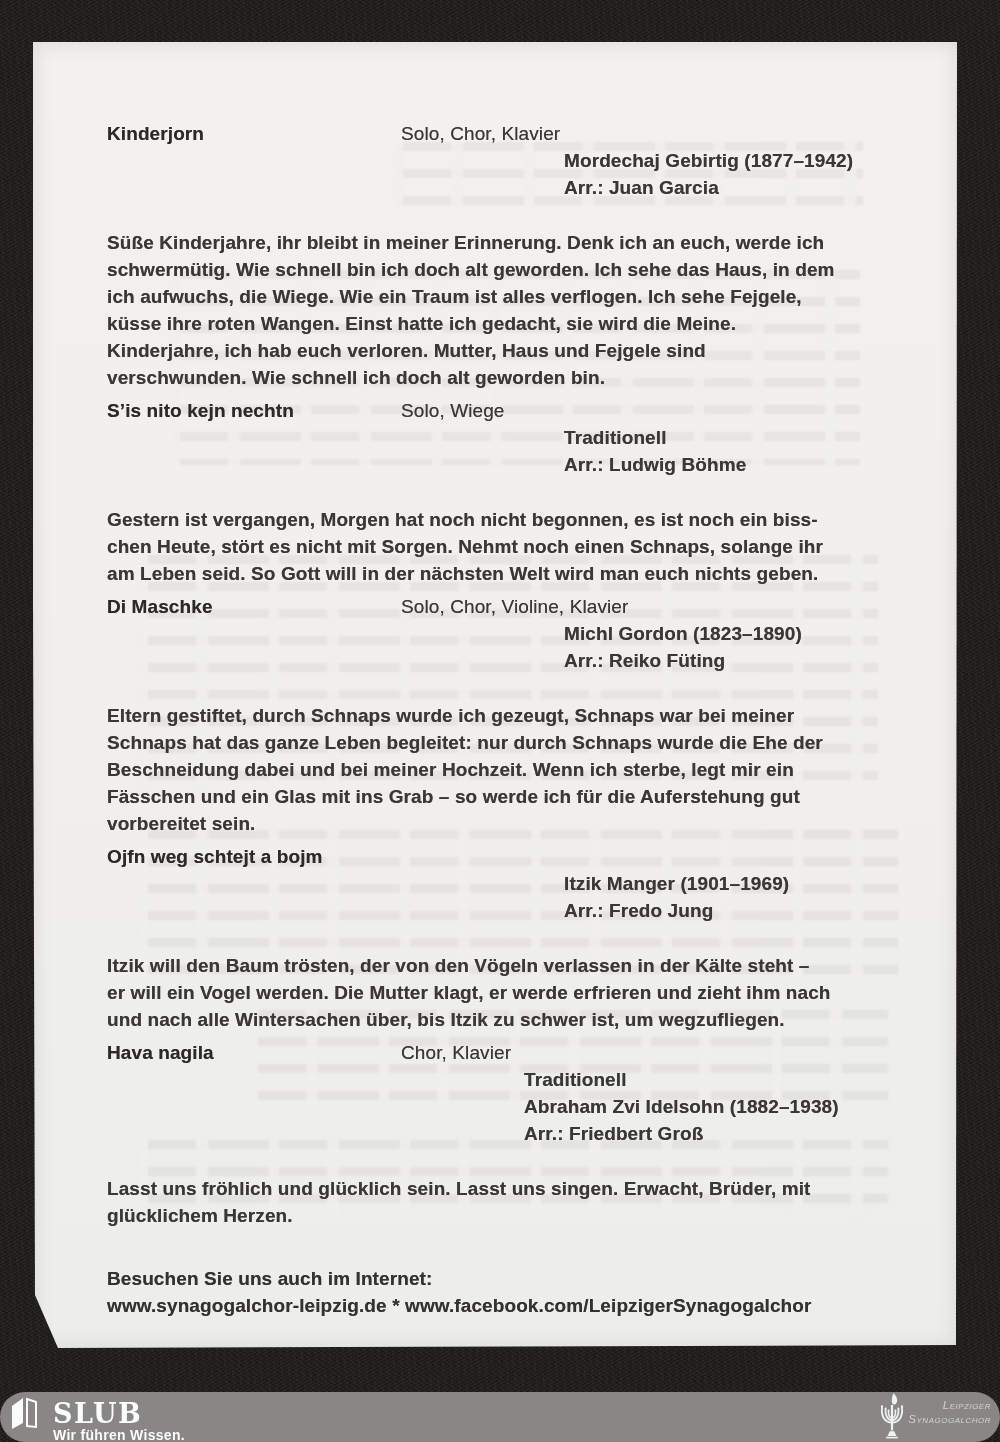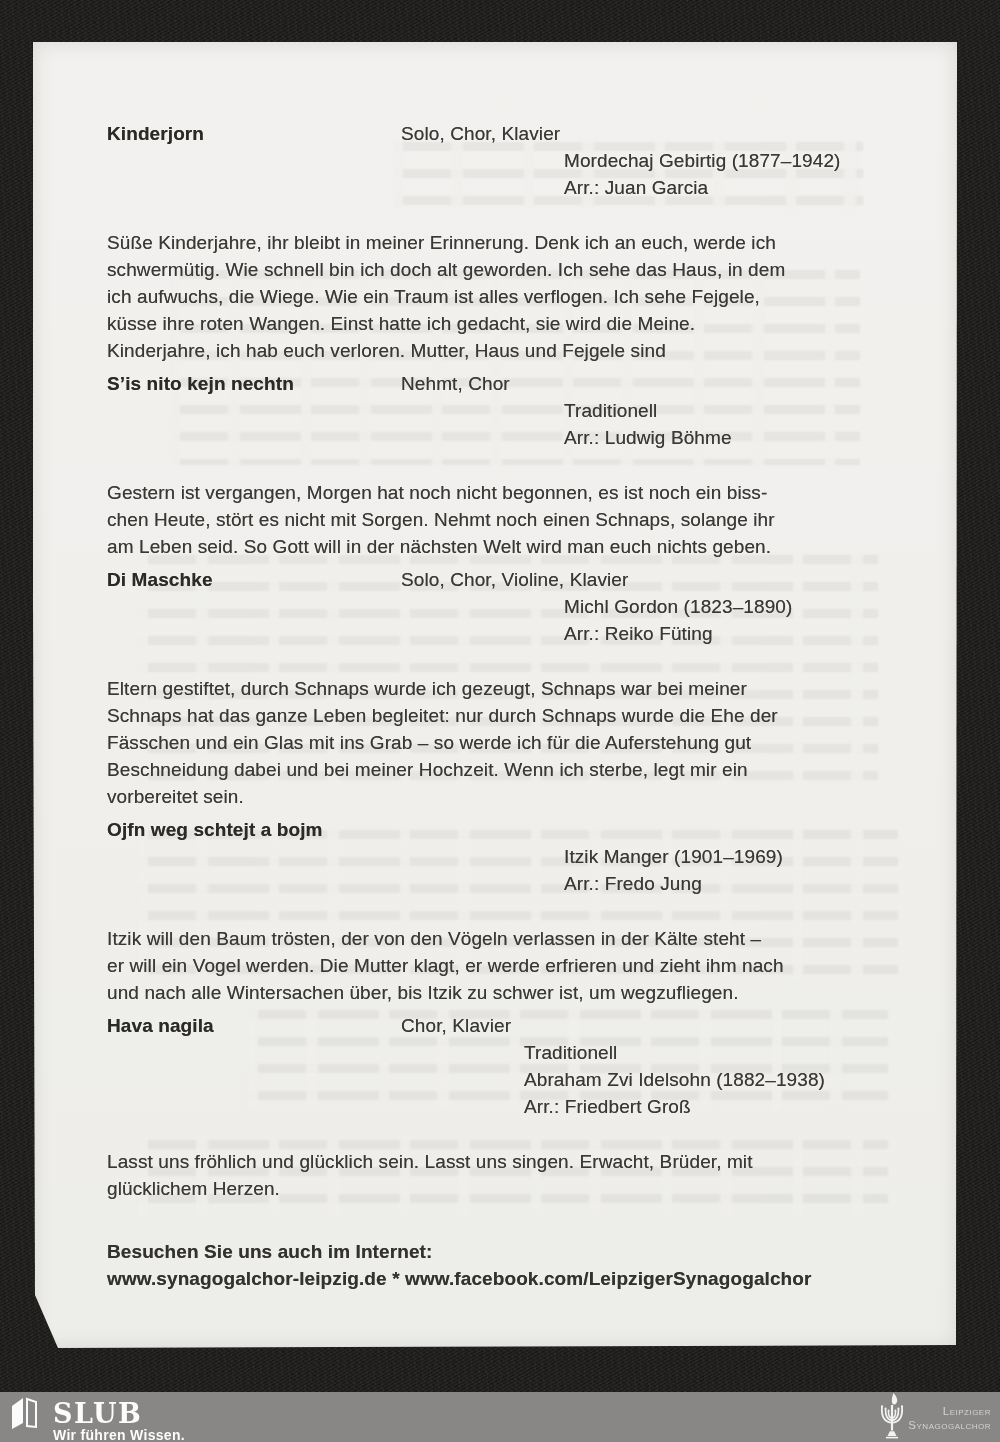--- a/index.html
+++ b/index.html
@@ -47,38 +47,38 @@
   }
 
   .song-head { display:flex; align-items:baseline; }
   .song-title { flex:0 0 294px; font-size:19px; font-weight:700; color:#2c2a26; }
   .song-scoring { font-size:19px; }
 
   .song-credits { margin-left:457px; }
   .song-credits.credits-tight { margin-left:417px; }
 
   .song-note { margin-top:28px; margin-bottom:6px; }
-  .tline { white-space:nowrap; }
+  .tline { white-space:nowrap;font-weight:bold; }
 
   .internet { margin-top:36px; font-weight:700; color:#34322e; }
   .internet div { white-space:nowrap; }
 
   
-  .footer-bar { position:absolute; left:0; top:1392px; width:1000px; height:50px; background:#888786; }
+  .footer-bar { position:absolute; left:0; top:1392px; width:1000px; height:50px; background:#888786;border-radius:25px; }
 
   .slub-logo { position:absolute; left:11px; top:3px; display:flex; align-items:flex-start;
                color:#fcfcfc; text-decoration:none; cursor:pointer; }
   .book-icon { width:27px; height:33px; margin-top:2px; }
   .slub-text { margin-left:15px; }
   .slub-word { font-family:"DejaVu Serif","Liberation Serif",serif; font-weight:700;
                font-size:27px; line-height:28px; letter-spacing:1.5px; margin-top:5px; }
   .slub-tag  { font-weight:700; font-size:14px; line-height:14px; letter-spacing:0.3px; }
 
-  .lsc-logo { position:absolute; right:9px; top:1px; display:flex; align-items:flex-end;
-              color:#d6d6d5; text-decoration:none; cursor:pointer; }
+  .lsc-logo { position:absolute; right:9px; top:1px; display:flex; align-items:center;
+              color:#d6d6d5; text-decoration:none; cursor:pointer;font-style:italic; }
   .menorah-icon { width:28px; height:46px; }
   .lsc-text { text-align:right; font-variant:small-caps; font-size:11.5px; line-height:13.5px;
               letter-spacing:0.5px; margin:0 0 7px 2px; color:#d2d2d1; }
 </style>
 </head>
 <body>
 
 <div class="scan">
 
   <div class="paper">
@@ -99,27 +99,28 @@
         <div class="song-credits">
             <div class="tline">Mordechaj Gebirtig (1877–1942)</div>
             <div class="tline">Arr.: Juan Garcia</div>
           </div>
         <div class="song-note">
             <div class="tline">Süße Kinderjahre, ihr bleibt in meiner Erinnerung. Denk ich an euch, werde ich</div>
             <div class="tline">schwermütig. Wie schnell bin ich doch alt geworden. Ich sehe das Haus, in dem</div>
             <div class="tline">ich aufwuchs, die Wiege. Wie ein Traum ist alles verflogen. Ich sehe Fejgele,</div>
             <div class="tline">küsse ihre roten Wangen. Einst hatte ich gedacht, sie wird die Meine.</div>
             <div class="tline">Kinderjahre, ich hab euch verloren. Mutter, Haus und Fejgele sind</div>
+            <div class="tline">verschwunden. Wie schnell ich doch alt geworden bin.</div>
           </div>
       </section>
 
       <section class="song">
         <div class="song-head">
           <h2 class="song-title">S’is nito kejn nechtn</h2>
-          <div class="song-scoring">Nehmt, Chor</div>
+          <div class="song-scoring">Solo, Wiege</div>
         </div>
         <div class="song-credits">
             <div class="tline">Traditionell</div>
             <div class="tline">Arr.: Ludwig Böhme</div>
           </div>
         <div class="song-note">
             <div class="tline">Gestern ist vergangen, Morgen hat noch nicht begonnen, es ist noch ein biss-</div>
             <div class="tline">chen Heute, stört es nicht mit Sorgen. Nehmt noch einen Schnaps, solange ihr</div>
             <div class="tline">am Leben seid. So Gott will in der nächsten Welt wird man euch nichts geben.</div>
           </div>
@@ -130,22 +131,22 @@
           <h2 class="song-title">Di Maschke</h2>
           <div class="song-scoring">Solo, Chor, Violine, Klavier</div>
         </div>
         <div class="song-credits">
             <div class="tline">Michl Gordon (1823–1890)</div>
             <div class="tline">Arr.: Reiko Füting</div>
           </div>
         <div class="song-note">
             <div class="tline">Eltern gestiftet, durch Schnaps wurde ich gezeugt, Schnaps war bei meiner</div>
             <div class="tline">Schnaps hat das ganze Leben begleitet: nur durch Schnaps wurde die Ehe der</div>
+            <div class="tline">Beschneidung dabei und bei meiner Hochzeit. Wenn ich sterbe, legt mir ein</div>
             <div class="tline">Fässchen und ein Glas mit ins Grab – so werde ich für die Auferstehung gut</div>
-            <div class="tline">Beschneidung dabei und bei meiner Hochzeit. Wenn ich sterbe, legt mir ein</div>
             <div class="tline">vorbereitet sein.</div>
           </div>
       </section>
 
       <section class="song">
         <div class="song-head">
           <h2 class="song-title">Ojfn weg schtejt a bojm</h2>
         </div>
         <div class="song-credits">
             <div class="tline">Itzik Manger (1901–1969)</div>

